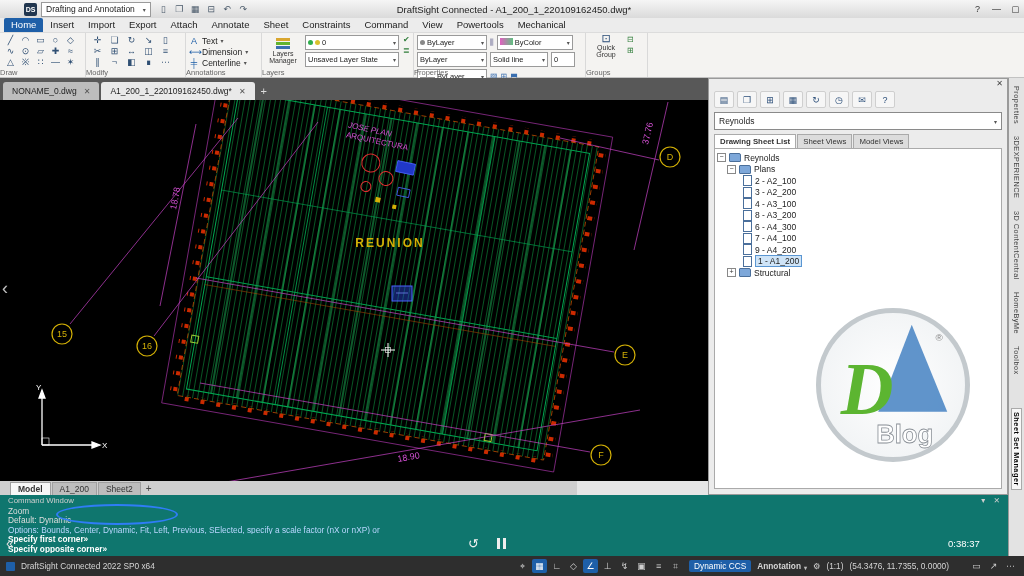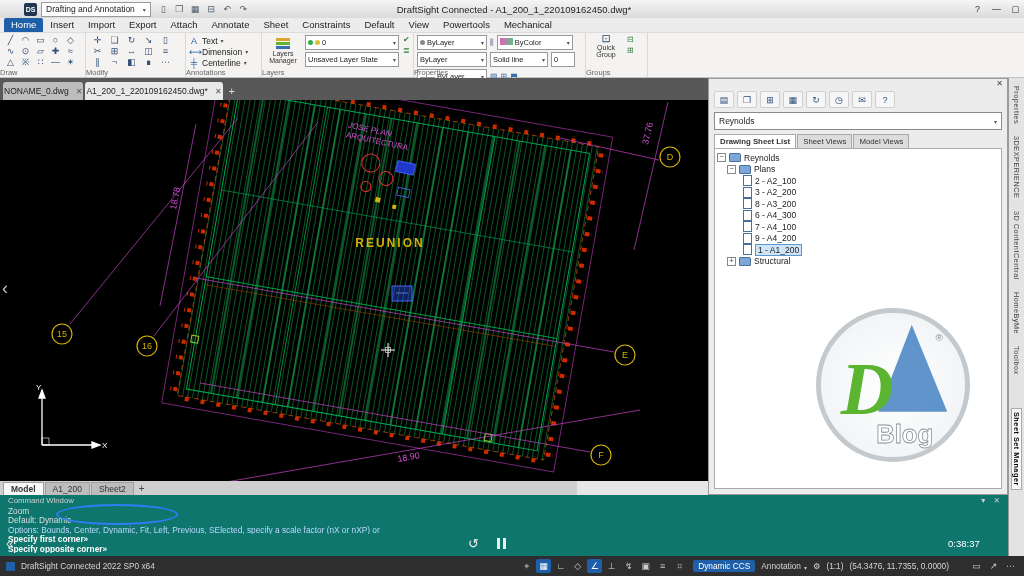--- a/index.html
+++ b/index.html
@@ -45,32 +45,32 @@
   .b1{background:#d9a62e;} .b2{background:#62b32e;} .b3{background:#3a6fb0;}
   .dot{width:5px;height:5px;border-radius:50%;display:inline-block;margin-right:2px;}
   .dg{background:#2fae4c;} .dy{background:#d9c12e;}
   .gbar{width:13px;height:7px;background:linear-gradient(90deg,#e060c0,#60c080);display:inline-block;}
   .mini-col{display:flex;flex-direction:column;gap:2px;font-size:8px;color:#2f7d3a;align-items:center;}
 
   
   #doctabs{left:0;top:78px;width:708px;height:22px;background:#585858;display:flex;align-items:flex-end;
            padding-left:3px;gap:2px;box-sizing:border-box;}
   .dtab{height:18px;background:#bdbdbd;color:#222;font-size:8.5px;display:flex;align-items:center;
-        padding:0 1px;gap:7px;border-radius:3px 3px 0 0;white-space:nowrap;}
+        padding:0 9px;gap:7px;border-radius:3px 3px 0 0;white-space:nowrap;}
   .dtab.active{background:#e9e9e9;}
   .dtab .x{color:#555;font-size:8px;}
   .addtab{color:#ddd;font-size:11px;margin:0 0 3px 4px;}
 
   
   #canvas{left:0;top:100px;width:708px;height:381px;background:#000;}
   #navback{left:2px;top:278px;color:rgba(255,255,255,.75);font-size:18px;z-index:4;}
 
   
   #modeltabs{left:0;top:481px;width:577px;height:14px;background:#cfcfcf;display:flex;align-items:center;
-             font-size:8.5px;gap:1px;padding-left:3px;box-sizing:border-box;}
+             font-size:8.5px;gap:1px;padding-left:10px;box-sizing:border-box;}
   .mtab{padding:0 7px;height:12px;display:flex;align-items:center;background:#bdbdbd;color:#333;
         border:1px solid #9f9f9f;border-bottom:none;}
   .mtab.active{background:#f7f7f7;font-weight:bold;}
   .addmtab{color:#444;margin-left:4px;font-size:10px;}
 
   
   #panel{left:708px;top:78px;width:300px;height:417px;background:#ececec;border:1px solid #9a9a9a;
          box-sizing:border-box;display:flex;flex-direction:column;}
   .pclose{height:11px;text-align:right;font-size:8px;color:#444;padding-right:4px;}
   .ptools{display:flex;gap:3px;padding:1px 5px 2px;}
@@ -122,21 +122,21 @@
 
   
   #statusbar{left:0;top:556px;width:1024px;height:20px;background:#2e2e2e;display:flex;align-items:center;
              font-size:8.3px;color:#d5d5d5;gap:6px;padding:0 6px;box-sizing:border-box;z-index:10;}
   .sb-ico{width:9px;height:9px;background:#1e5fa8;border-radius:1px;flex:0 0 auto;}
   #sbtoggles{display:flex;gap:2px;margin-left:auto;}
   .sico{width:15px;height:14px;display:flex;align-items:center;justify-content:center;color:#cfcfcf;
         font-size:9px;border-radius:2px;}
   .sico.on{background:#1e5fa8;color:#fff;}
   .chip{background:#1e5fa8;color:#fff;padding:1px 5px;border-radius:2px;}
-  .sb-anno{display:flex;align-items:flex-end;gap:3px;}
+  .sb-anno{display:flex;align-items:flex-end;gap:3px;font-weight:bold;}
   .sb-anno .car{color:#bbb;}
   #sbright{display:flex;gap:2px;margin-left:14px;}
 </style>
 </head>
 <body>
 
 <div id="titlebar" class="abs">
   <div class="app-ico">DS</div>
   <div class="tb-combo">
     <span>Drafting and Annotation</span>
@@ -163,21 +163,21 @@
 <div id="rtabs" class="abs">
 
 <div class="rtab active">Home</div>
     <div class="rtab">Insert</div>
     <div class="rtab">Import</div>
     <div class="rtab">Export</div>
     <div class="rtab">Attach</div>
     <div class="rtab">Annotate</div>
     <div class="rtab">Sheet</div>
     <div class="rtab">Constraints</div>
-    <div class="rtab">Default</div>
+    <div class="rtab">Command</div>
     <div class="rtab">View</div>
     <div class="rtab">Powertools</div>
     <div class="rtab">Mechanical</div>
   </div>
 
 <div id="ribbon" class="abs">
   <div class="rgroup" style="width:86px">
     <div class="igrid" style="grid-template-columns:repeat(5,15px)">
 
     <span class="ric">╱</span>
@@ -478,20 +478,24 @@
     </div>
     <div>
 
     <div class="trow" style="margin-left:26px">
           <span class="sheet"></span>
           <span class="lbl">2 - A2_100</span>
         </div>
         <div class="trow" style="margin-left:26px">
           <span class="sheet"></span>
           <span class="lbl">3 - A2_200</span>
+        </div>
+        <div class="trow" style="margin-left:26px">
+          <span class="sheet"></span>
+          <span class="lbl">4 - A3_100</span>
         </div>
         <div class="trow" style="margin-left:26px">
           <span class="sheet"></span>
           <span class="lbl">8 - A3_200</span>
         </div>
         <div class="trow" style="margin-left:26px">
           <span class="sheet"></span>
           <span class="lbl">6 - A4_300</span>
         </div>
         <div class="trow" style="margin-left:26px">

